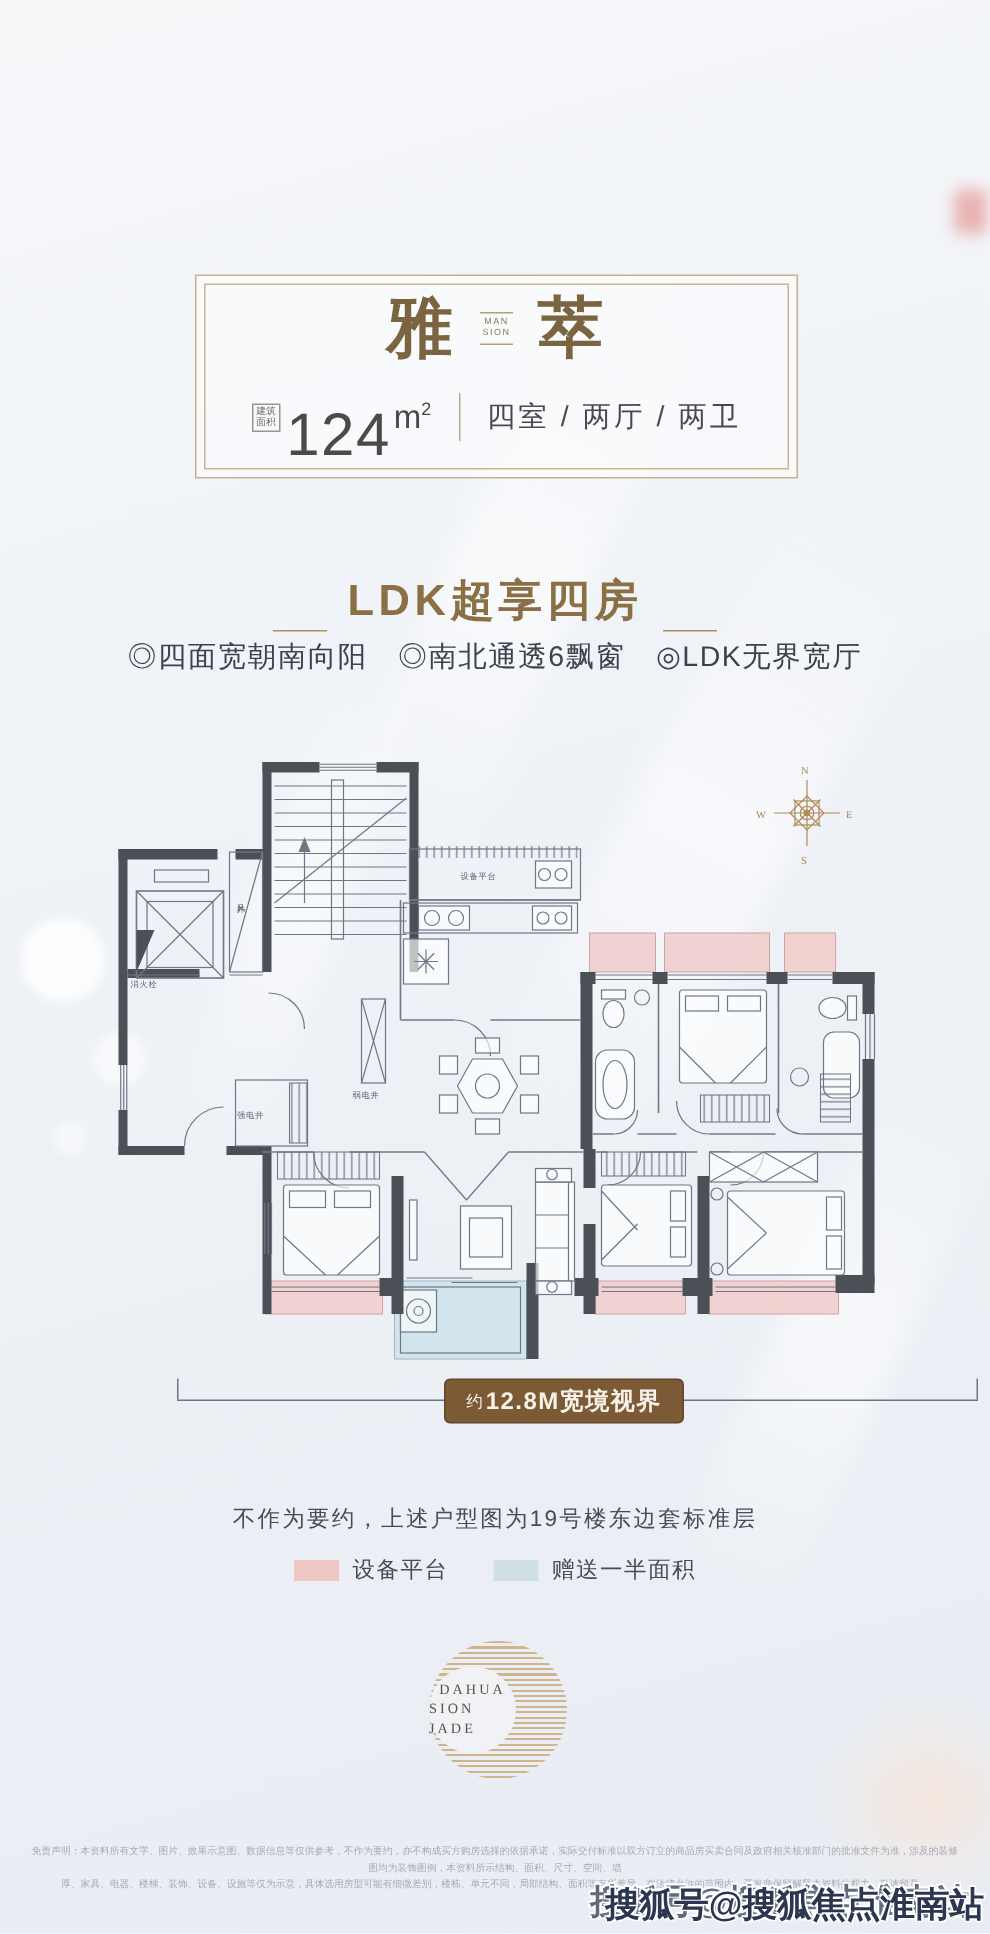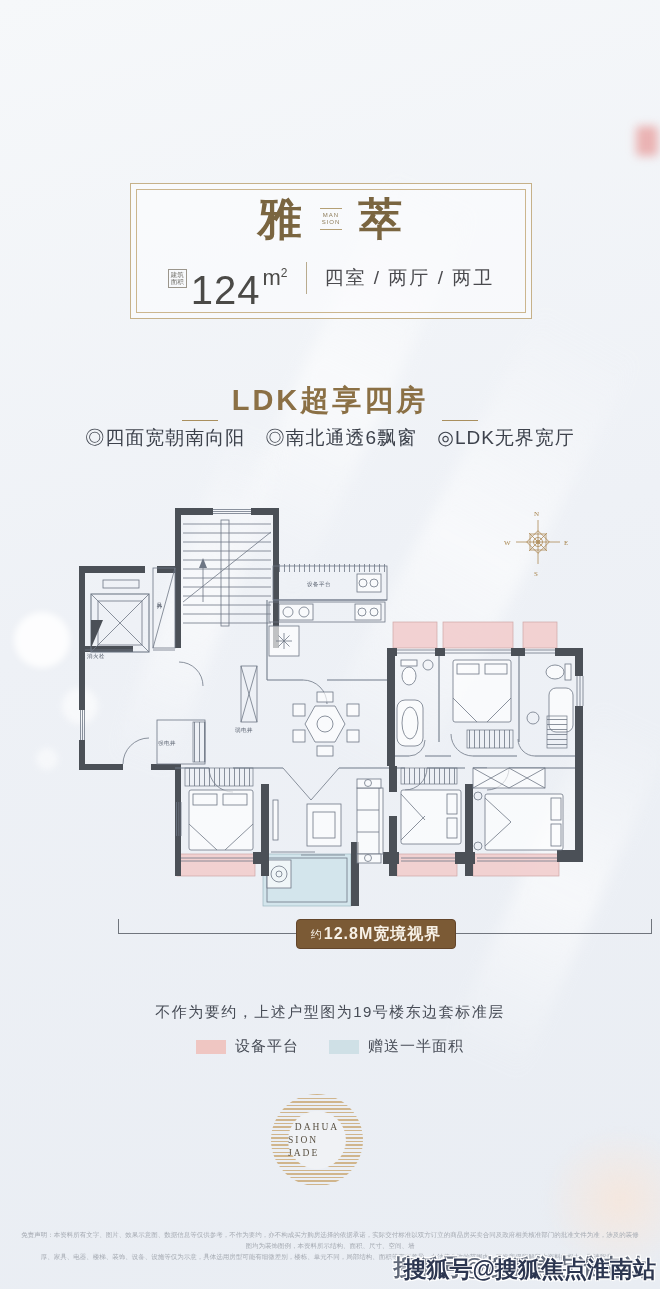--- a/index.html
+++ b/index.html
@@ -62,23 +62,23 @@
   
   .caption{left:0;right:0;top:1003px;text-align:center;font-size:15px;color:#474c56;letter-spacing:1.5px;}
   .legend{left:0;right:0;top:1037px;display:flex;align-items:center;justify-content:center;}
   .sw{width:30px;height:14px;margin-right:9px;}
   .sw1{background:#efc6c2;}
   .sw2{background:#cfe0e6;}
   .lgt{font-size:15px;color:#474c56;letter-spacing:1px;margin-right:30px;}
   .lgt:last-child{margin-right:0;}
 
   
-  .logo{left:271px;top:1094px;width:92px;height:92px;border-radius:50%;
+  .logo{left:286px;top:1094px;width:92px;height:92px;border-radius:50%;
         background:repeating-linear-gradient(180deg,#d0b58c 0 1.4px,rgba(255,255,255,0) 1.4px 3.6px);
-        display:flex;align-items:center;justify-content:center;}
+        display:flex;align-items:center;}
   .logo-in{width:58px;height:58px;border-radius:50%;background:#f0f2f5;
            display:flex;flex-direction:column;align-items:center;justify-content:center;}
   .logo-in div{font-size:9.5px;letter-spacing:2px;color:#5a5244;font-family:"Liberation Serif",serif;line-height:13px;}
 
   
   .disc{left:3%;width:94%;top:1229px;text-align:center;font-size:6.5px;line-height:11px;color:#a6abb3;}
   .wm{right:2px;top:1250px;height:36px;}
   .wm span{position:absolute;white-space:nowrap;font-size:23px;font-weight:700;color:#2c3650;
            text-shadow:-1px -1px 0 #fff,1px -1px 0 #fff,-1px 1px 0 #fff,1px 1px 0 #fff,0 0 3px #fff;}
   .wm .echo{right:12px;top:2px;color:rgba(58,68,88,.8);}

